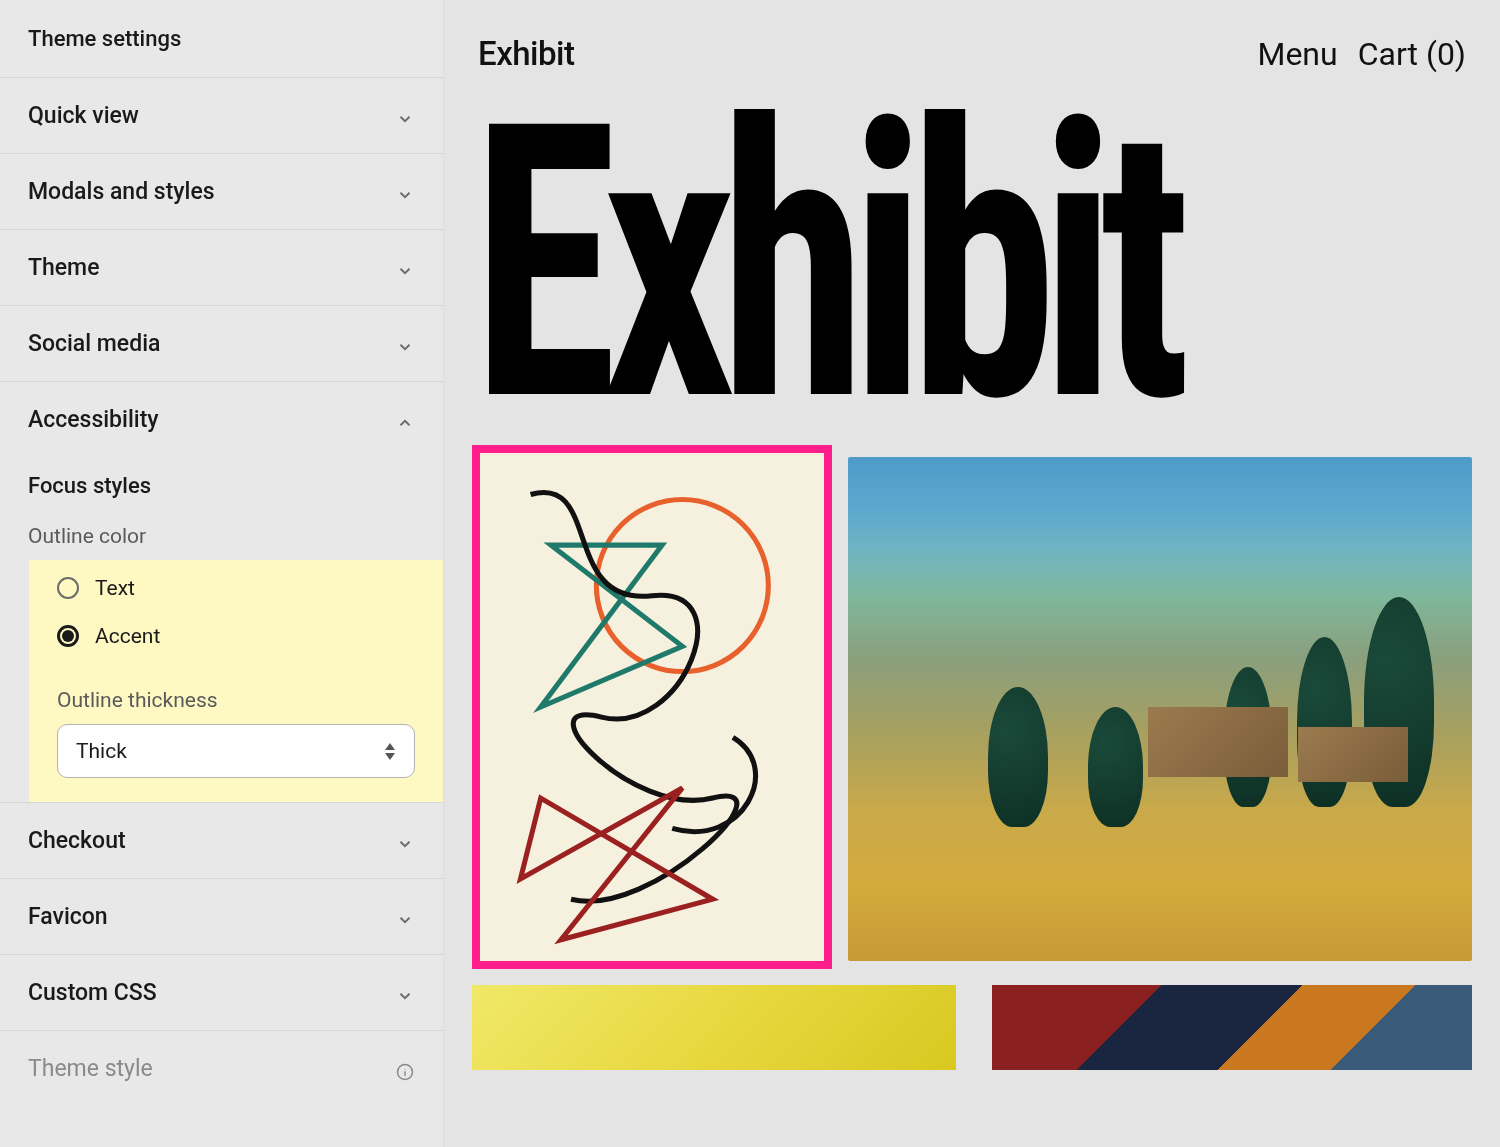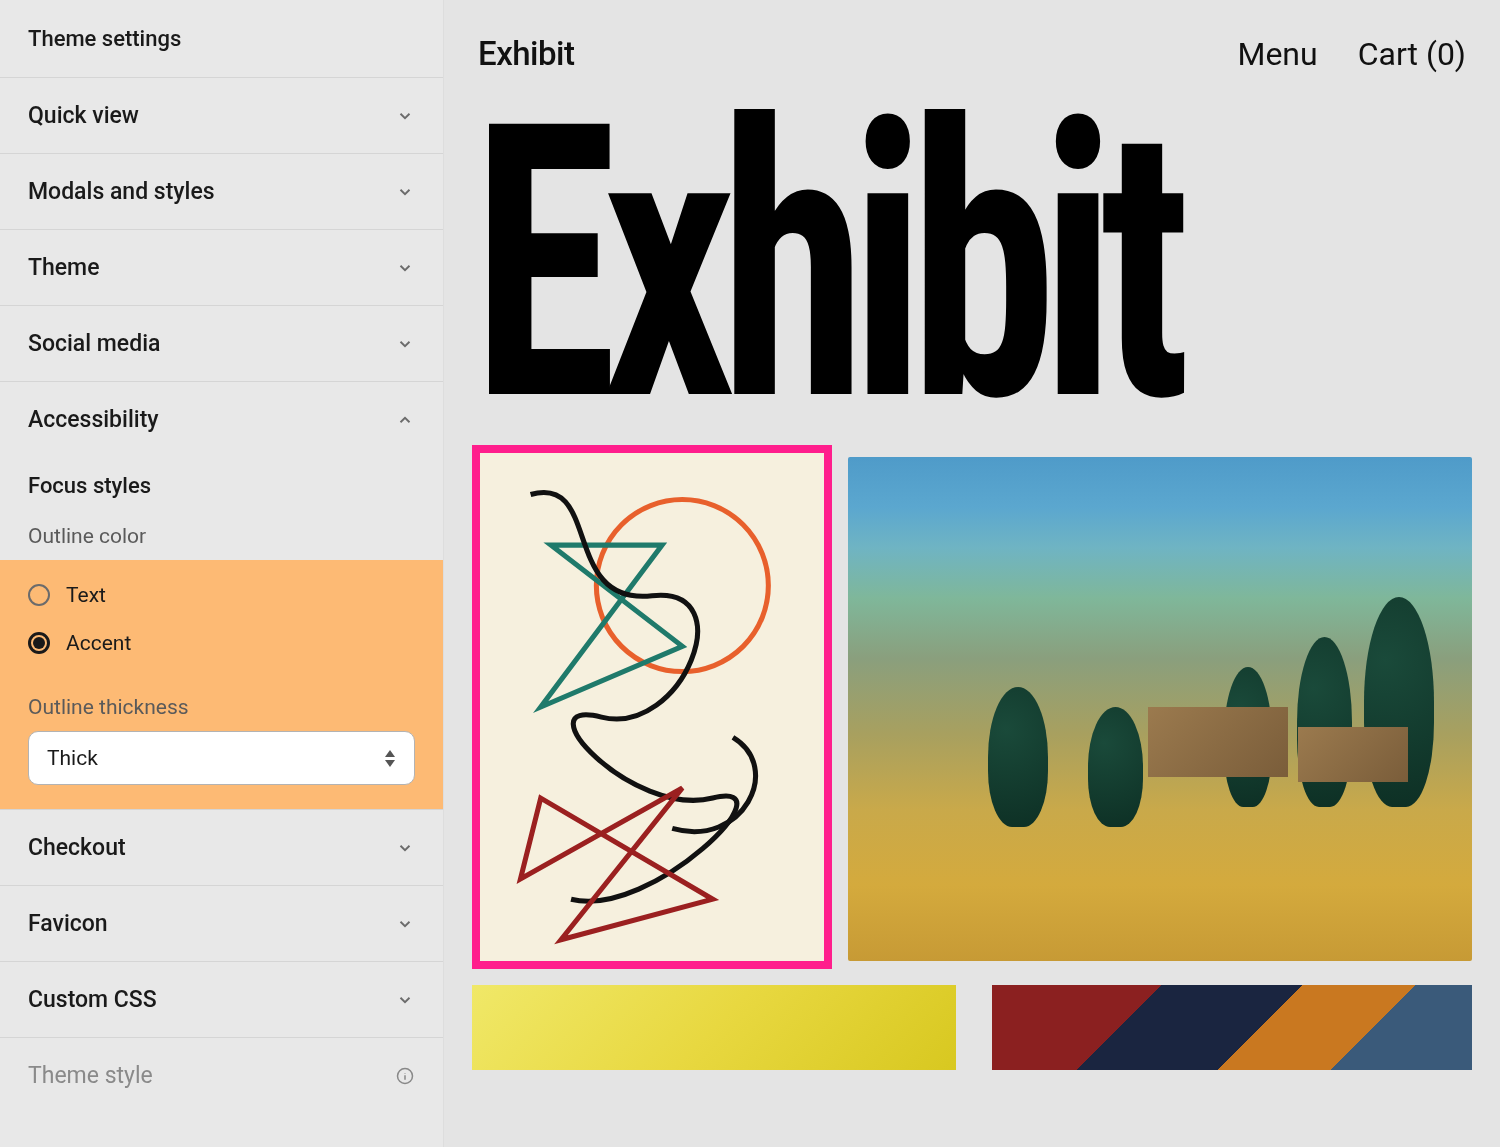--- a/index.html
+++ b/index.html
@@ -21,21 +21,21 @@
     }
     .section-header {
       padding: 26px 28px;
       font-size: 22px;
       font-weight: 500;
       color: #1a1a1a;
       border-bottom: 1px solid #d5d5d5;
     }
     .collapsible {
       display: flex;
-      align-items: center;
+      align-items: flex-end;
       justify-content: space-between;
       padding: 24px 28px;
       font-size: 23px;
       font-weight: 500;
       color: #1a1a1a;
       border-bottom: 1px solid #d5d5d5;
       cursor: pointer;
     }
     .collapsible.dim { color: #8a8a8a; font-weight: 400; }
     .chev {
@@ -58,22 +58,23 @@
       font-weight: 500;
       color: #1a1a1a;
     }
     .field-label {
       padding: 18px 28px 12px;
       font-size: 21px;
       font-weight: 400;
       color: #5a5a5a;
     }
     .white-box {
-      background: #fdba74;
-      padding: 11px 0 24px;
+      background: #fef9c3;
+      padding: 4px 0 24px;
+      margin-left: 29px;
     }
     .radio-row {
       display: flex;
       align-items: center;
       gap: 16px;
       padding: 12px 28px;
       font-size: 21px;
       color: #1a1a1a;
       cursor: pointer;
     }
@@ -139,21 +140,21 @@
       align-items: center;
       justify-content: space-between;
       padding: 10px 6px 24px;
     }
     .brand-small {
       font-size: 33px;
       font-weight: 500;
       letter-spacing: -0.5px;
       color: #111;
     }
-    .topnav { display: flex; gap: 40px; align-items: flex-end; }
+    .topnav { display: flex; gap: 20px; align-items: flex-end; }
     .navlink {
       font-size: 32px;
       font-weight: 400;
       color: #111;
     }
 
     .hero {
       font-size: 380px;
       line-height: 0.88;
       font-weight: 700;

